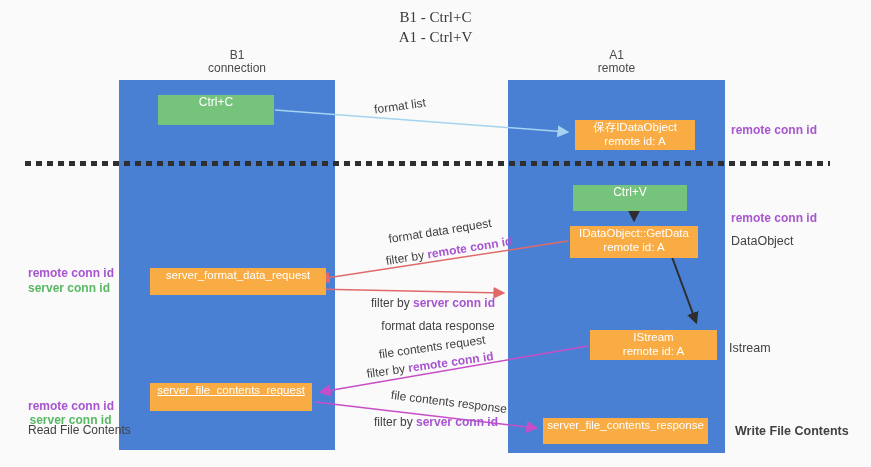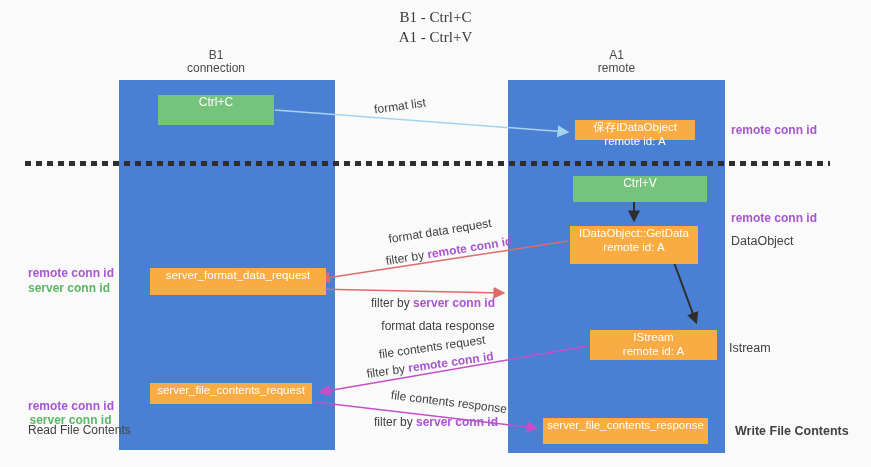--- a/index.html
+++ b/index.html
@@ -3,43 +3,43 @@
 <meta charset="utf-8">
 <style>
   * { margin:0; padding:0; box-sizing:border-box; }
   body { font-family:"Liberation Sans", sans-serif; background:#fafafa; }
   .canvas { position:relative; width:871px; height:467px; background:#fafafa; overflow:hidden; }
 
   .title { position:absolute; left:0; top:7px; width:871px; text-align:center;
            font-size:15px; line-height:20px; color:#3a3a3a;font-family:Liberation Serif, serif; }
 
   .col-header { position:absolute; text-align:center; font-size:12px; line-height:13px; color:#4a4a4a; }
-  .col-header.left { left:108px; top:49px; width:216px; }
+  .col-header.left { left:129px; top:49px; width:216px; }
   .col-header.right { left:508px; top:49px; width:217px; }
 
   .lifeline { position:absolute; background:#4a80d4; }
   .lifeline.left { left:119px; top:80px; width:216px; height:370px; }
   .lifeline.right { left:508px; top:80px; width:217px; height:373px; }
 
   .dashed-line { position:absolute; left:25px; top:161px; width:805px; height:5px;
      background:repeating-linear-gradient(90deg,#2f2f2f 0 6px, transparent 6px 11px); }
 
   .box { position:absolute; display:flex; flex-direction:column; align-items:center;
          color:#ffffff; text-align:center; }
   .box.green { background:#76c37c; font-size:12px; }
   .box.orange { background:#f9ac43; font-size:11.5px; line-height:14px; }
 
   .b-ctrl-c { left:158px; top:95px;  width:116px; height:30px; }
-  .b-ctrl-v { left:573px; top:176px; width:134px; height:26px; }
-  .b-save   { left:575px; top:120px; width:120px; height:20px; }
-  .b-getdata{ left:570px; top:226px; width:128px; height:38px; }
+  .b-ctrl-v { left:573px; top:185px; width:114px; height:26px; }
+  .b-save   { left:575px; top:120px; width:120px; height:30px; }
+  .b-getdata{ left:570px; top:226px; width:128px; height:32px; }
   .b-istream{ left:590px; top:330px; width:127px; height:30px; }
   .b-freq   { left:150px; top:268px; width:176px; height:27px; }
   .b-fresp  { left:510px; top:281px; width:156px; height:26px; }
-  .b-creq   { left:150px; top:383px; width:162px; height:21px; }
+  .b-creq   { left:150px; top:383px; width:162px; height:28px;text-decoration:underline; }
   .b-cresp  { left:543px; top:418px; width:165px; height:26px; }
 
   .lbl { position:absolute; font-size:12px; color:#414141; white-space:nowrap; }
   .lbl.mid { transform:translate(-50%,-50%); }
   .purple { color:#a855d0; }
   .greentx { color:#58b864; }
   .bold { font-weight:bold; }
 
   svg.arrows { position:absolute; left:0; top:0; pointer-events:none; }
 </style>

